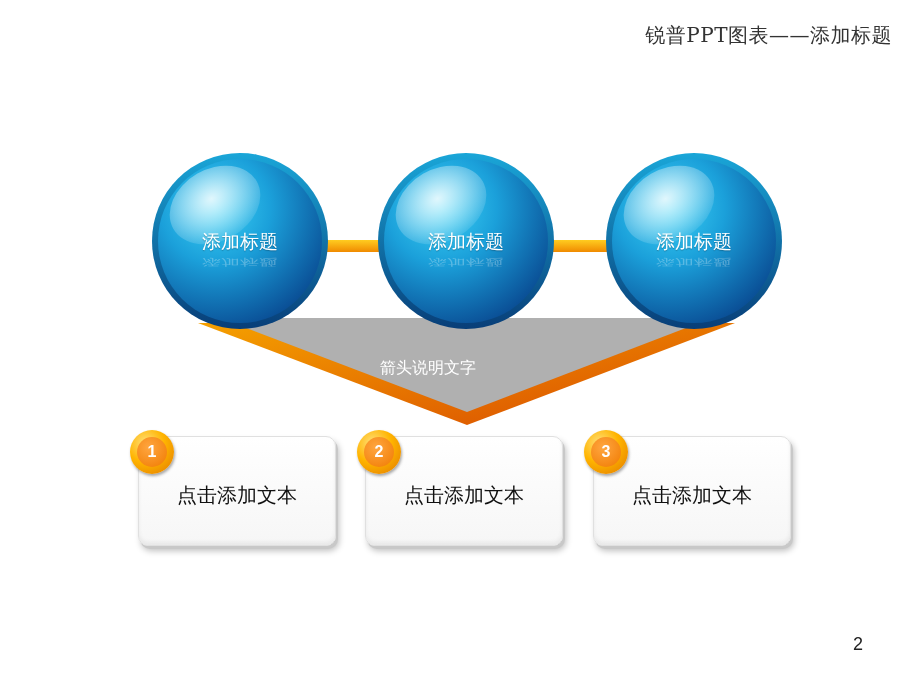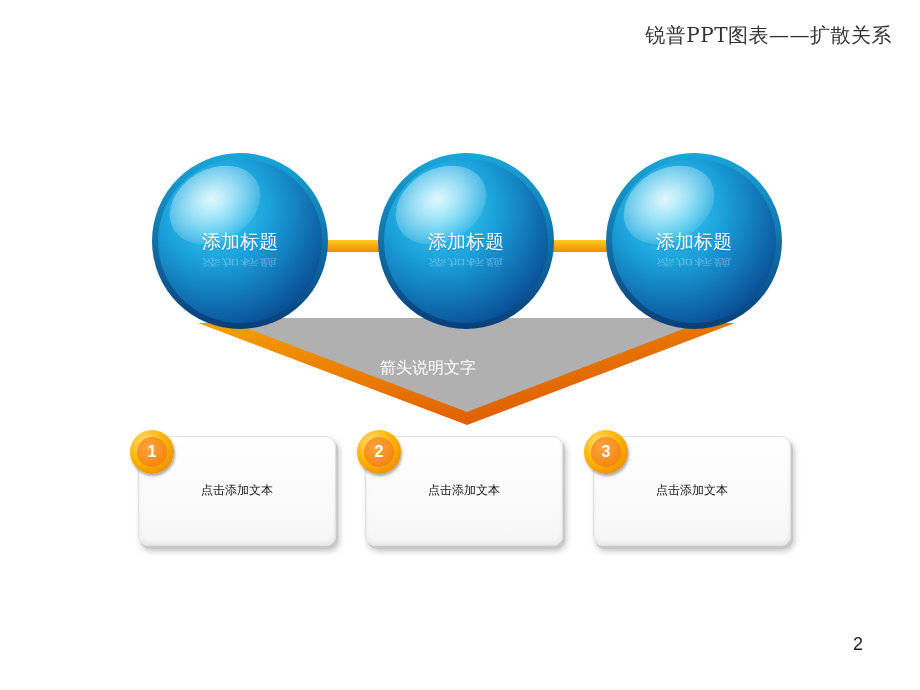--- a/index.html
+++ b/index.html
@@ -6,32 +6,32 @@
   body { width:920px; height:690px; background:#ffffff; position:relative; overflow:hidden;
          font-family:"DejaVu Sans", sans-serif; }
   .title { position:absolute; right:28px; top:22px; font-family:"DejaVu Serif", serif; font-size:20px; color:#333; letter-spacing:0.5px; }
   .pagenum { position:absolute; left:853px; top:634px; font-family:"Liberation Sans", sans-serif; font-size:18px; color:#222; }
   svg.diagram { position:absolute; left:0; top:0; }
   .sphere-label { position:absolute; width:160px; text-align:center; color:#fff; font-size:19px; text-shadow:0 1px 1px rgba(0,0,0,0.25); }
   .sphere-reflect { position:absolute; width:160px; text-align:center; color:rgba(255,255,255,0.28); font-size:19px; transform:scaleY(-0.5); }
   .arrow-label { position:absolute; left:380px; top:358px; width:170px; color:#fff; font-size:16px; }
   .box { position:absolute; width:196px; height:108px; border-radius:10px; background:linear-gradient(#ffffff,#f6f6f6);
          border:1px solid #e0e0e0; box-shadow: 2px 3px 0 #c8c8c8, 3px 5px 6px rgba(0,0,0,0.25), inset 0 -3px 4px rgba(0,0,0,0.06); }
-  .box-text { position:absolute; left:0; right:0; top:45px; text-align:center; font-size:12px; color:#111; }
+  .box-text { position:absolute; left:0; right:0; top:45px; text-align:center; font-size:20px; color:#111; }
   .badge { position:absolute; width:44px; height:44px; border-radius:50%;
            background: radial-gradient(circle at 35% 30%, #ffe07a 0%, #ffb400 45%, #e07800 100%);
            box-shadow: 1px 2px 3px rgba(0,0,0,0.35); }
   .badge-inner { position:absolute; left:7px; top:7px; width:30px; height:30px; border-radius:50%;
            background: radial-gradient(circle at 40% 35%, #ffa640 0%, #f07a00 100%);
            color:#fff; font-weight:bold; font-size:16px; line-height:30px; text-align:center; font-family:"Liberation Sans", sans-serif; }
 </style>
 </head>
 <body>
 
-<div class="title">锐普PPT图表——扩散关系</div>
+<div class="title">锐普PPT图表——添加标题</div>
 
 <svg class="diagram" width="920" height="690">
   <defs>
     <radialGradient id="sph" cx="35%" cy="30%" r="75%">
       <stop offset="0%" stop-color="#3cd2f5"></stop>
       <stop offset="45%" stop-color="#1ba0da"></stop>
       <stop offset="100%" stop-color="#0a4f96"></stop>
     </radialGradient>
     <linearGradient id="rim" x1="0" y1="0" x2="0" y2="1">
       <stop offset="0%" stop-color="#1aa6d8"></stop>

